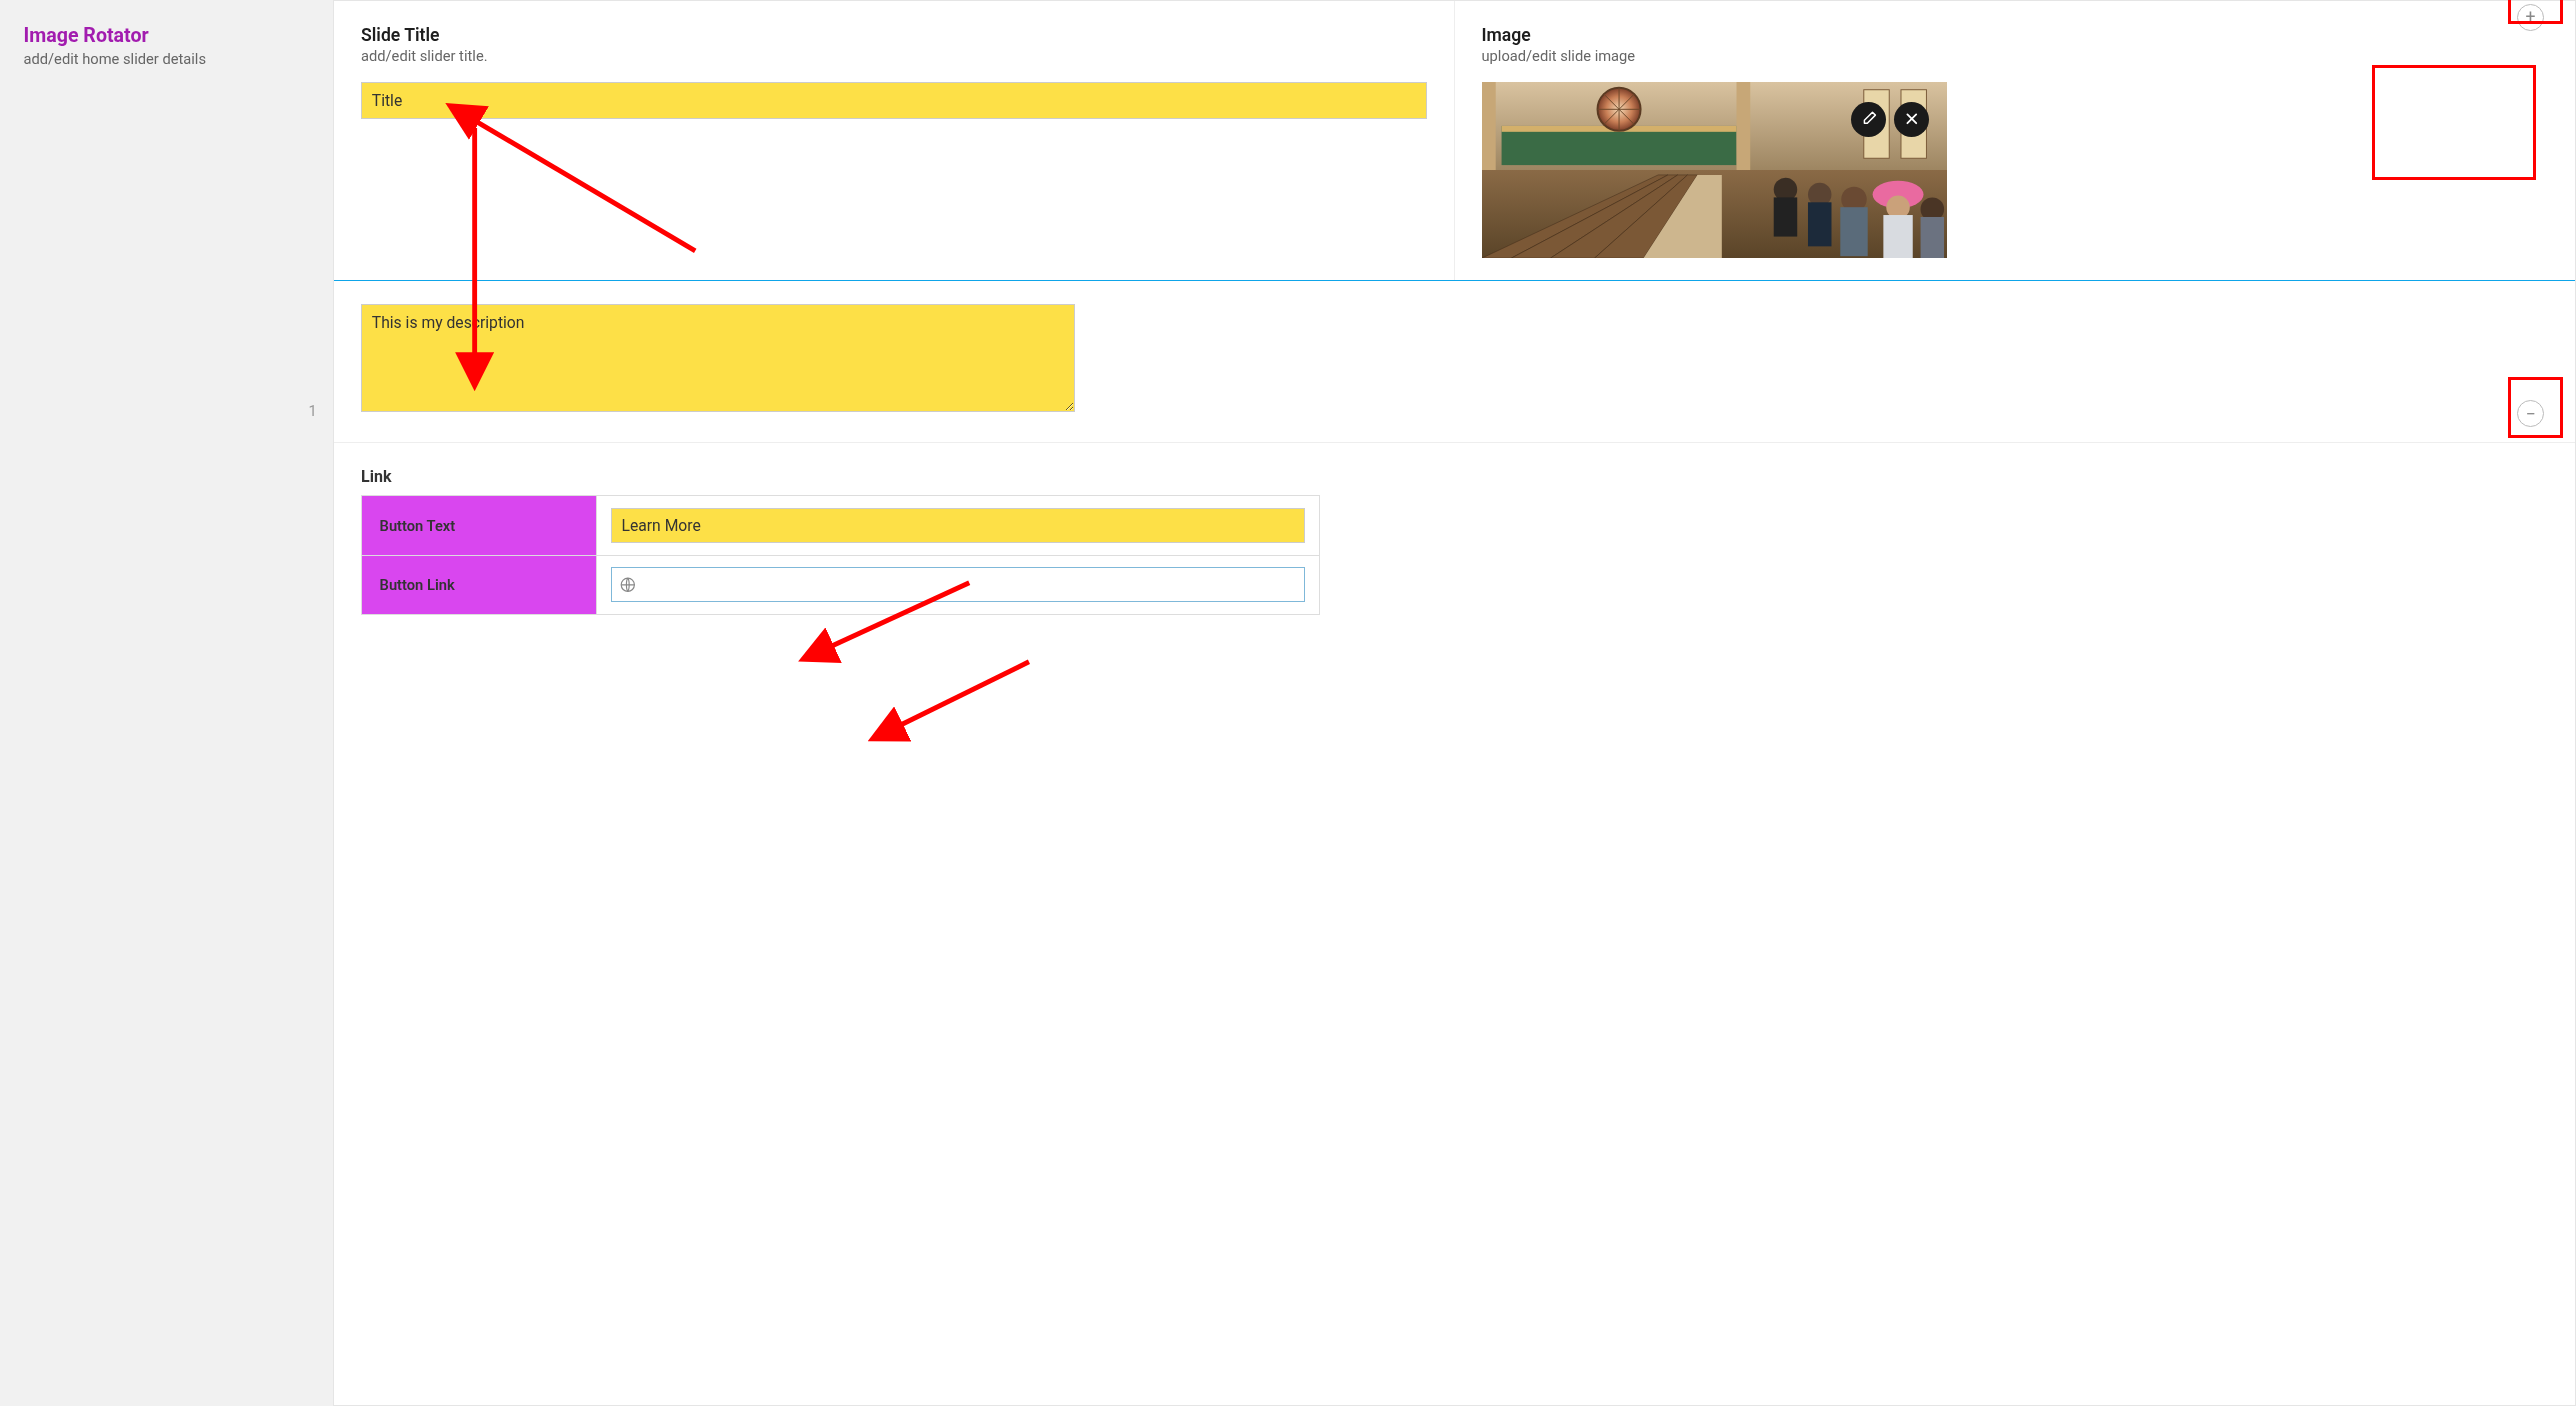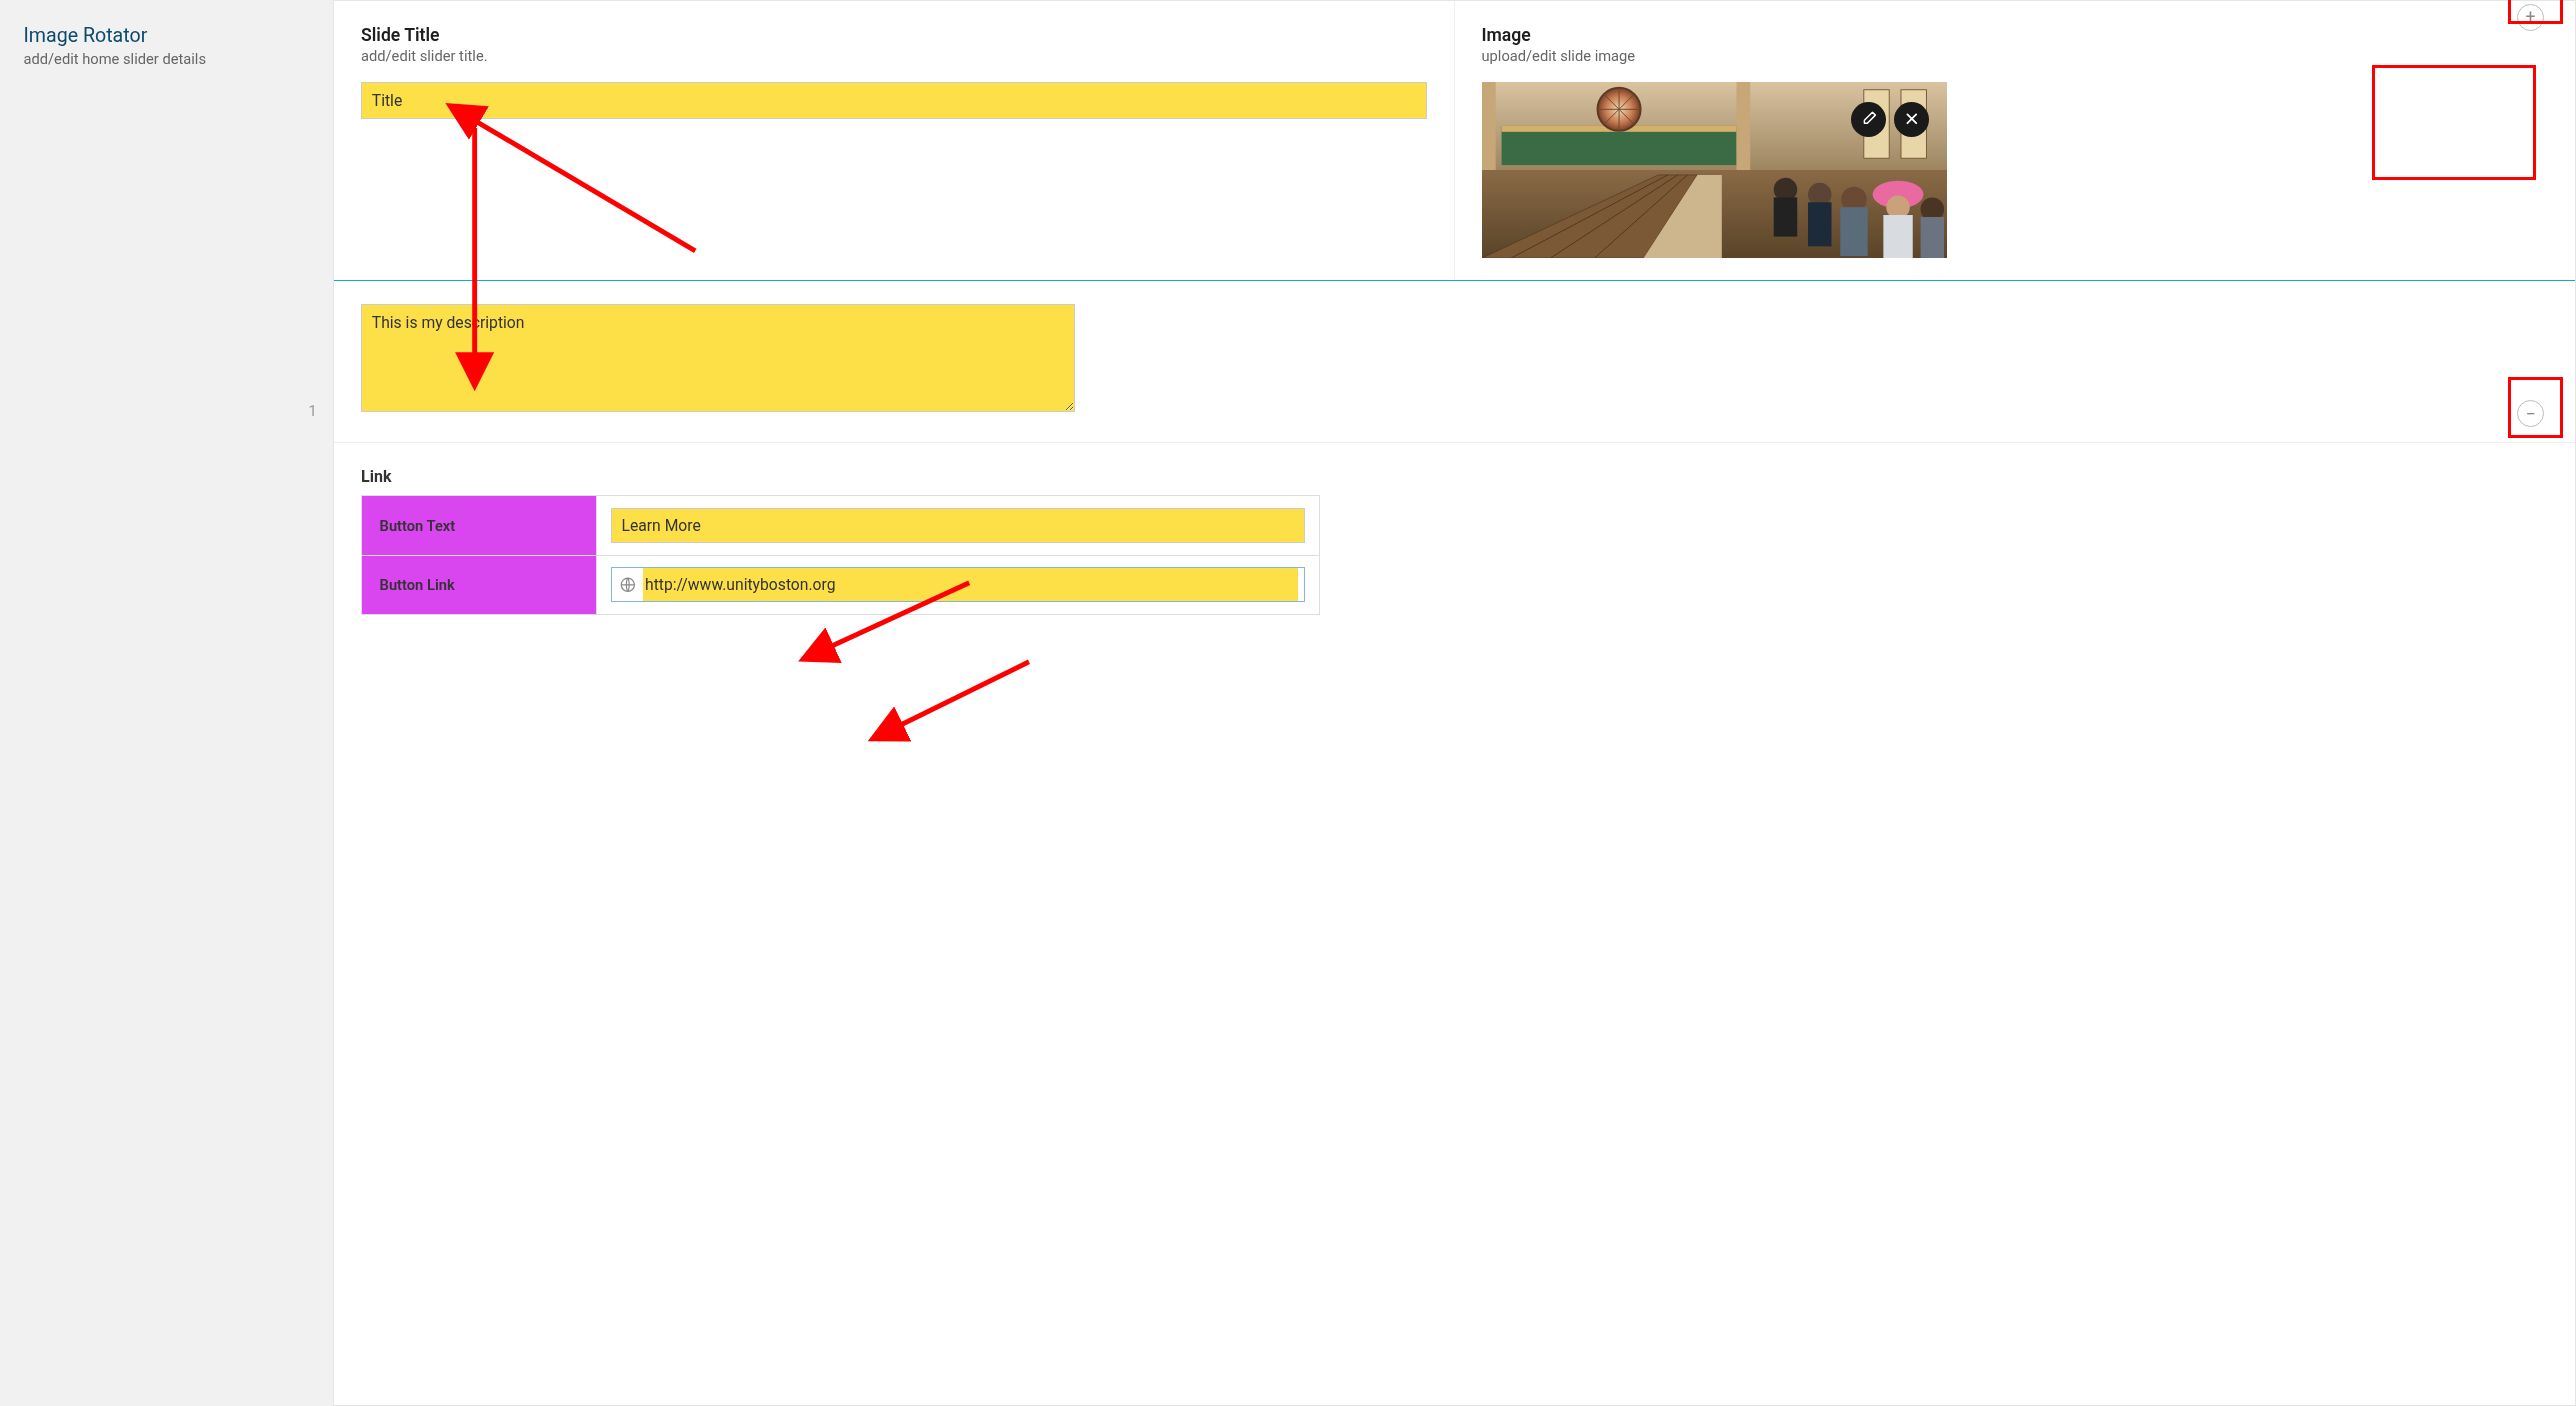--- a/index.html
+++ b/index.html
@@ -12,22 +12,22 @@
   .wrap {
     display: flex;
     min-height: 100vh;
   }
   .sidebar {
     width: 333px;
     padding: 23.5px 19.6px 19.6px 23.5px;
   }
   .sidebar h2 {
     font-size: 19.6px;
-    font-weight: 400;
-    color: #0c4a6e;
+    font-weight: 700;
+    color: #a21caf;
     margin-bottom: 3.9px;
   }
   .sidebar .sub {
     font-size: 14.7px;
     color: #666;
   }
   .main {
     flex: 1;
     background: #fff;
     position: relative;
@@ -332,21 +332,20 @@
         <div class="link-row">
           <div class="link-label">Button Link</div>
           <div class="link-field">
             <div class="link-url-wrap">
               <span class="globe">
                 <svg viewBox="0 0 24 24" width="17.6" height="17.6" fill="none" stroke="#888" stroke-width="1.6">
                     <circle cx="12" cy="12" r="9"></circle>
                     <path d="M3 12h18M12 3c2.5 3 2.5 15 0 18M12 3c-2.5 3-2.5 15 0 18"></path>
                   </svg>
               </span>
-              <input type="text" value="http://www.unityboston.org" style="">
             </div>
           </div>
         </div>
       </div>
     </div>
 
     <div class="circle-btn add-btn-pos">
       <span>+</span>
     </div>
     <div class="circle-btn remove-btn-pos">

